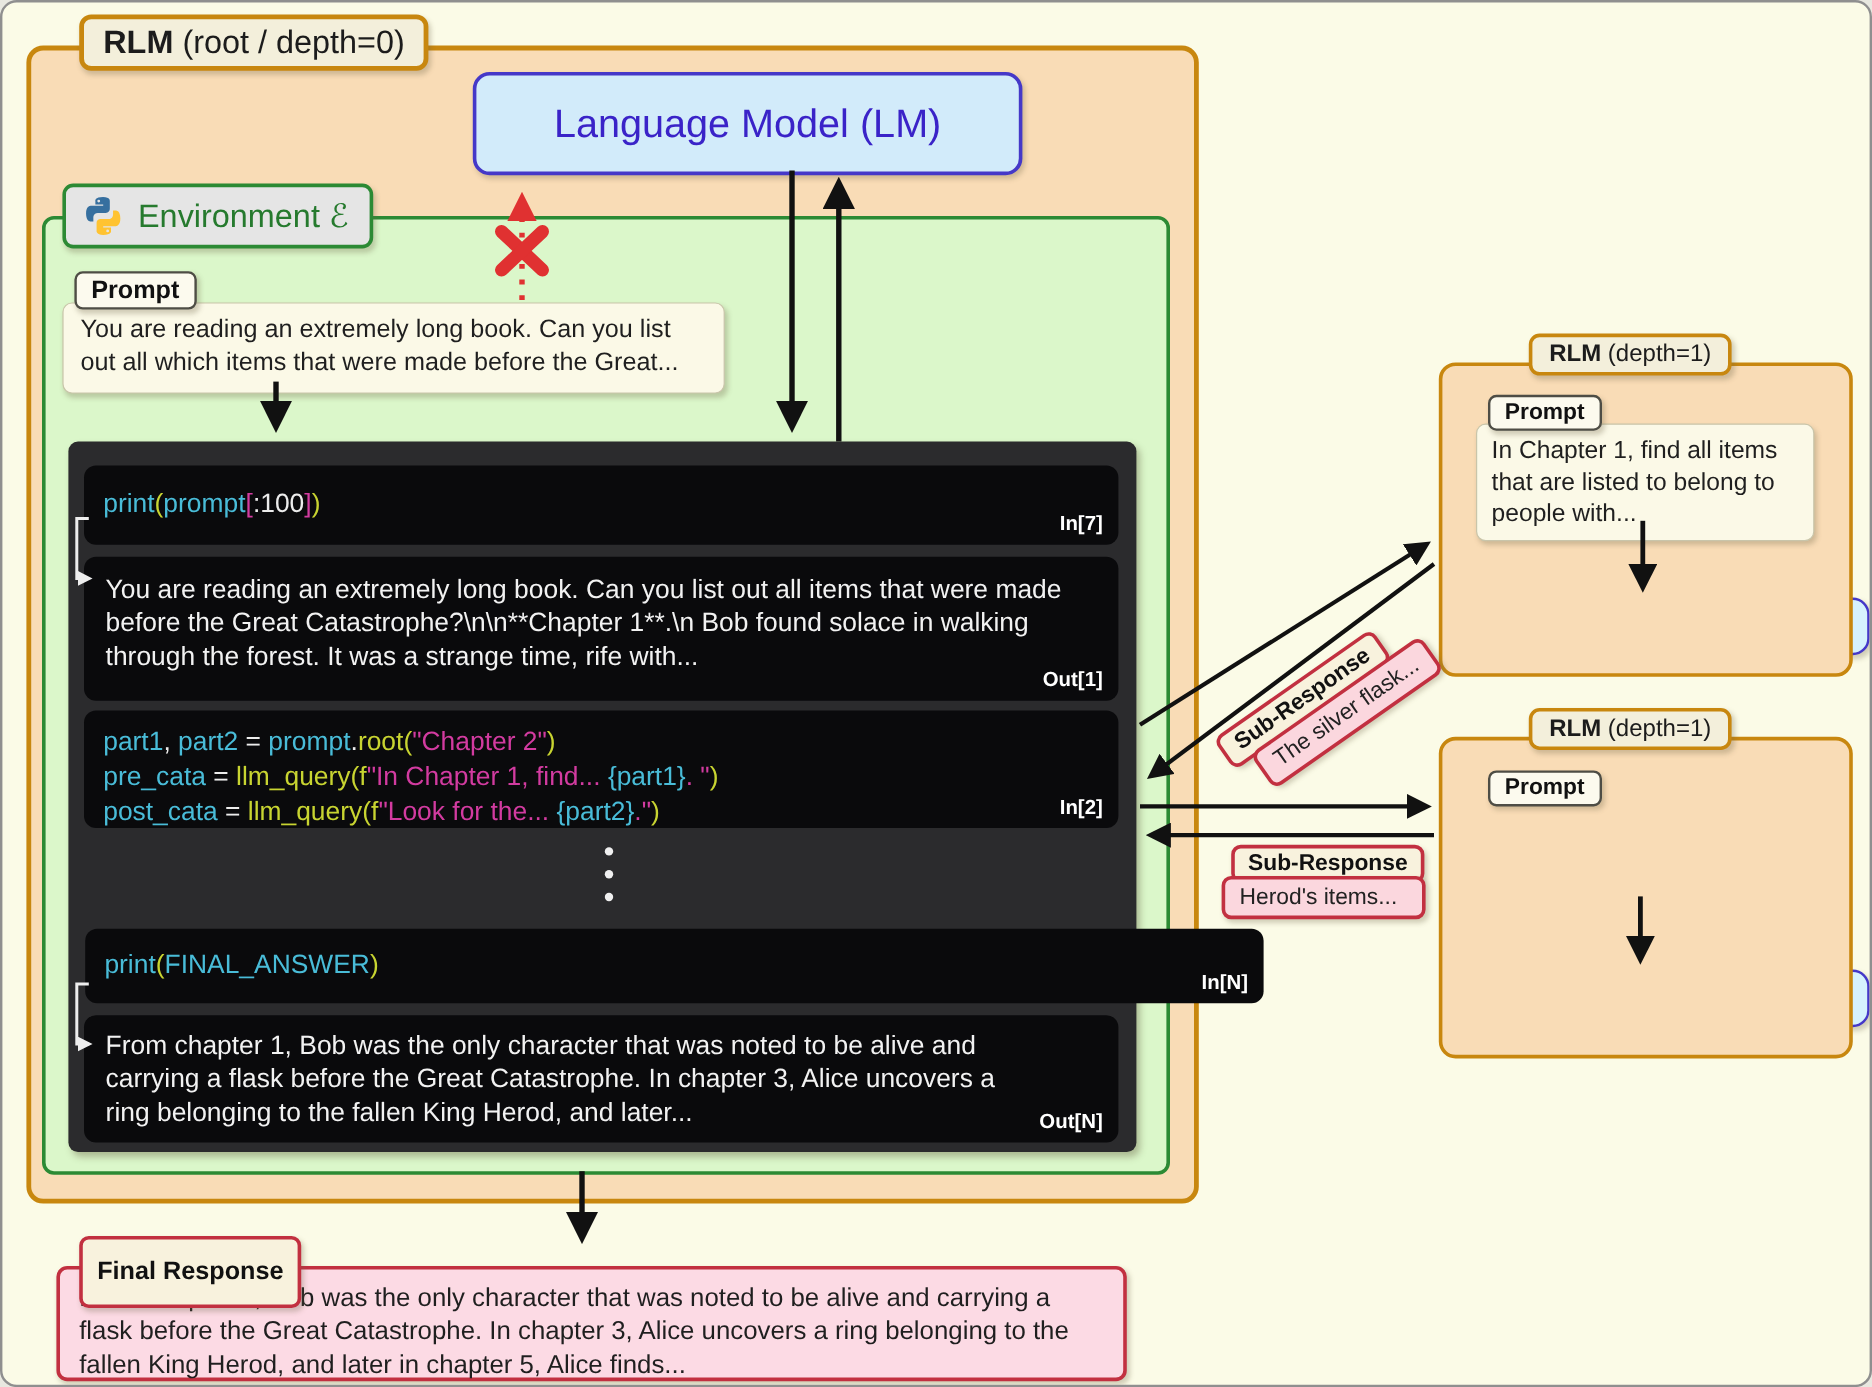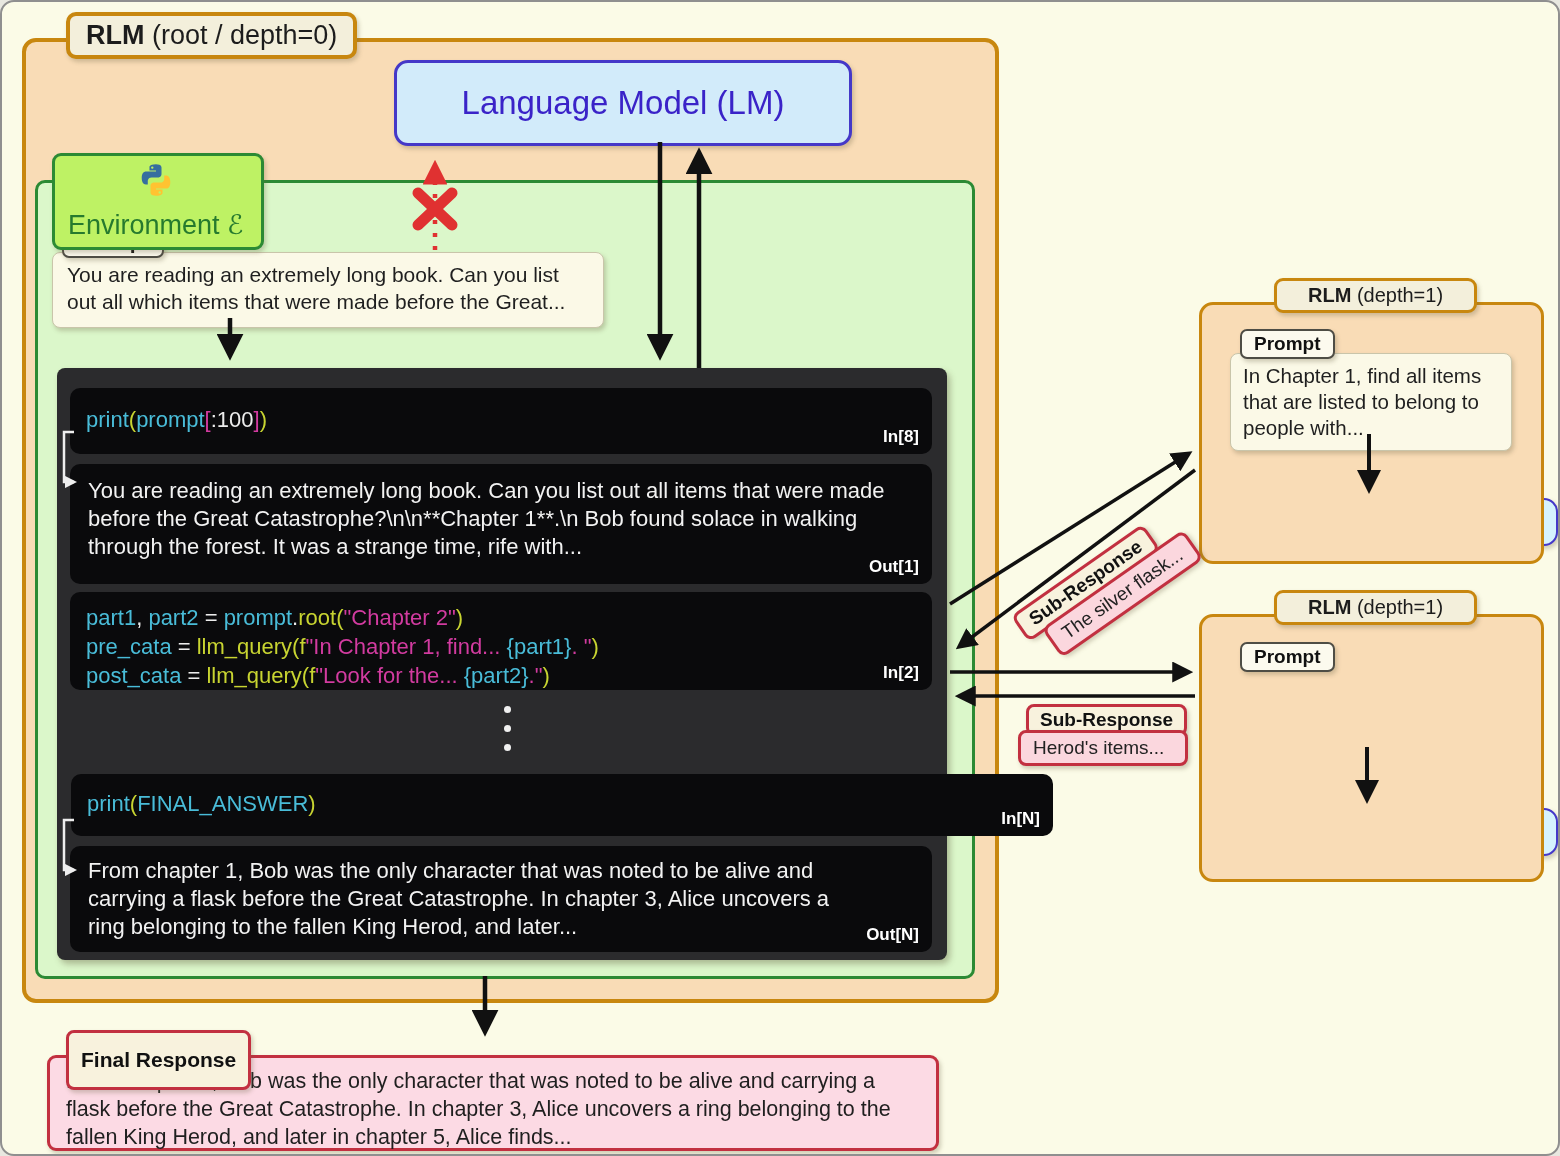--- a/index.html
+++ b/index.html
@@ -8,25 +8,25 @@
     background:#fbfbe7;border:2px solid #8f8f8f;border-radius:14px;
     overflow:hidden;font-family:"Liberation Sans","DejaVu Sans",sans-serif;
   }
   .abs{position:absolute;}
   .shadow{box-shadow:2px 3px 4px rgba(110,100,70,.30);}
   
   .rlm-box{background:#f9dcb6;border:4px solid #c8870f;border-radius:14px;}
   .rlm-tab{background:#f3efdb;border:4px solid #c8870f;border-radius:10px;
            font-size:27px;color:#1c1c1c;padding:4px 16px;white-space:nowrap;}
   .rlm-tab-sm{background:#f3efdb;border:3px solid #c8870f;border-radius:9px;
-           font-size:20px;color:#1c1c1c;padding:3px 31px;white-space:nowrap;}
+           font-size:20px;color:#1c1c1c;padding:3px 14px;white-space:nowrap;}
   .env-box{background:#dbf7ca;border:3px solid #2c8a34;border-radius:10px;}
-  .env-tab{background:#bef264;border:3px solid #2c8a34;border-radius:9px;
+  .env-tab{background:#e5e5e5;border:3px solid #2c8a34;border-radius:9px;
            display:flex;align-items:center;gap:11px;padding:6px 18px 6px 13px;
-           font-size:27px;color:#267a2e;flex-direction:column;}
+           font-size:27px;color:#267a2e;}
   .lm-box{background:#d2ebfa;border:3px solid #4538c8;border-radius:14px;
           display:flex;align-items:center;justify-content:center;
           font-weight:normal;color:#3a23c8;margin-left:40px;}
   
   .ptab{background:#fcfaee;border:2.5px solid #4e4d45;border-radius:7px;
         font-weight:bold;color:#111;padding:2px 12px;white-space:nowrap;z-index:6;}
   .pbox{background:#fbf9e7;border:1.5px solid #c9c5aa;border-radius:8px;
         color:#1f1f1f;z-index:5;}
   .rtab{background:#f8f2dd;border:3px solid #c23040;border-radius:8px;
         font-weight:bold;color:#111;padding:15px 12px;white-space:nowrap;z-index:46;}
@@ -83,21 +83,21 @@
   <div class="abs pbox shadow" style="left:50px;top:250px;width:522px;height:58px;padding:8px 14px;font-size:21px;line-height:27px;"><span>You are reading an extremely long book. Can you list out all which items that were made before the Great...</span></div>
 
   <div class="abs note" style="left:250px;top:334px;">
     <span class="blue">prompt</span><span> loaded as </span><span class="bvar">variable</span>
   </div>
 
   <div class="abs nb-panel" style="left:55px;top:366px;width:890px;height:592px;z-index:4;">
 
     <div class="cell" style="left:13px;top:20px;width:862px;height:66px;">
       <div class="code" style="position:absolute;left:16px;top:17px;"><span class="cv">print</span><span class="cf">(</span><span class="cv">prompt</span><span class="cs">[</span><span class="cp">:100</span><span class="cs">]</span><span class="cf">)</span></div>
-      <div class="cell-label">In[8]</div>
+      <div class="cell-label">In[7]</div>
     </div>
 
     <div class="cell" style="left:13px;top:96px;width:862px;height:120px;">
       <div class="outtext" style="position:absolute;left:18px;top:13px;width:800px;">You are reading an extremely long book. Can you list out all items that were made before the Great Catastrophe?\n\n**Chapter 1**.\n Bob found solace in walking through the forest. It was a strange time, rife with...</div>
       <div class="cell-label">Out[1]</div>
     </div>
 
     <div class="cell" style="left:13px;top:224px;width:862px;height:98px;">
       <div style="position:absolute;left:16px;top:11px;">
         <div class="code"><span class="cv">part1</span><span class="cp">, </span><span class="cv">part2</span><span class="cp"> = </span><span class="cv">prompt</span><span class="cp">.</span><span class="cf">root</span><span class="cf">(</span><span class="cs">"Chapter 2"</span><span class="cf">)</span></div>

